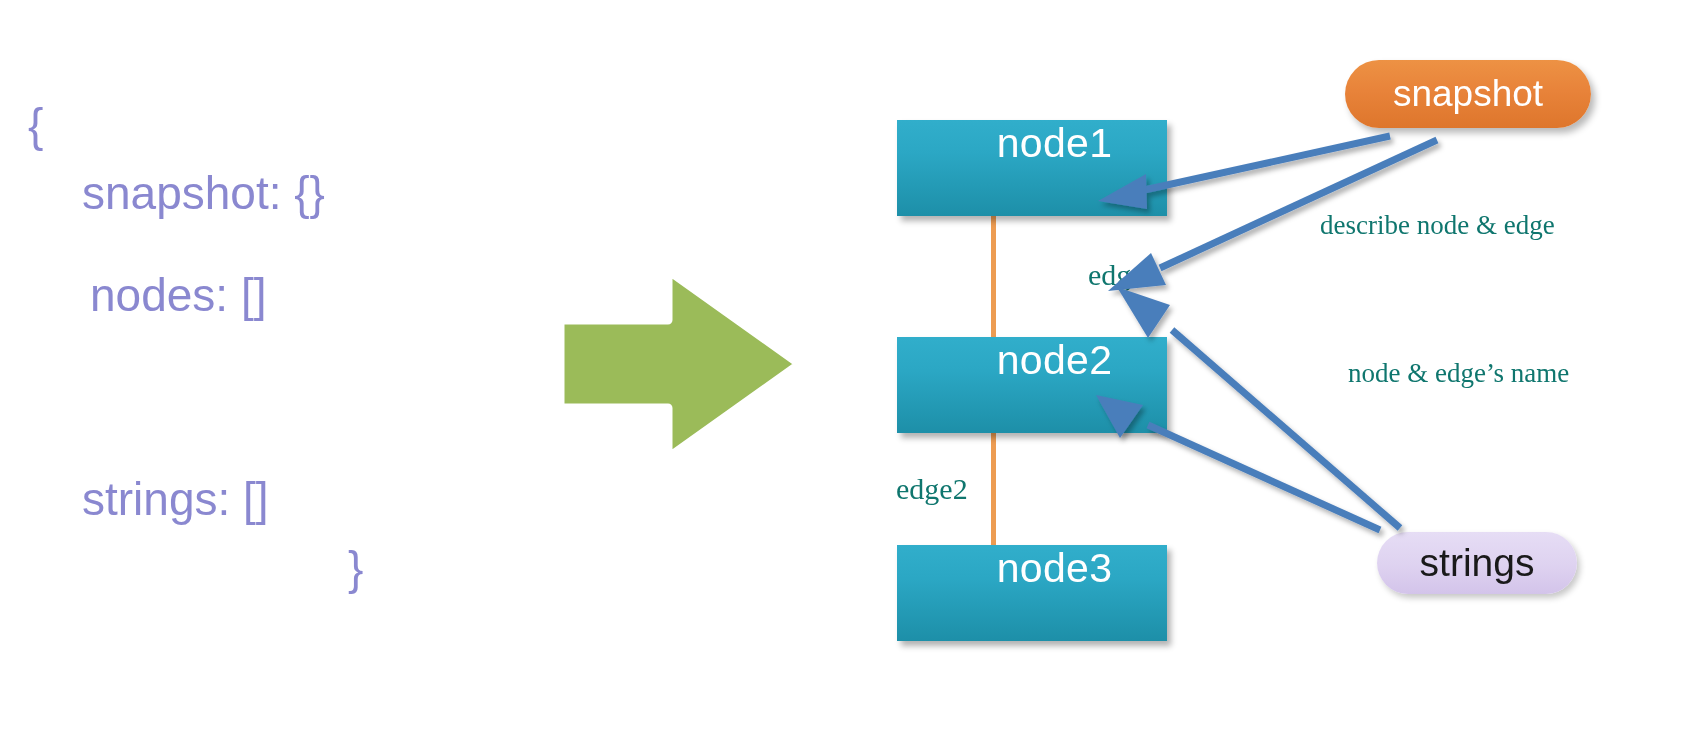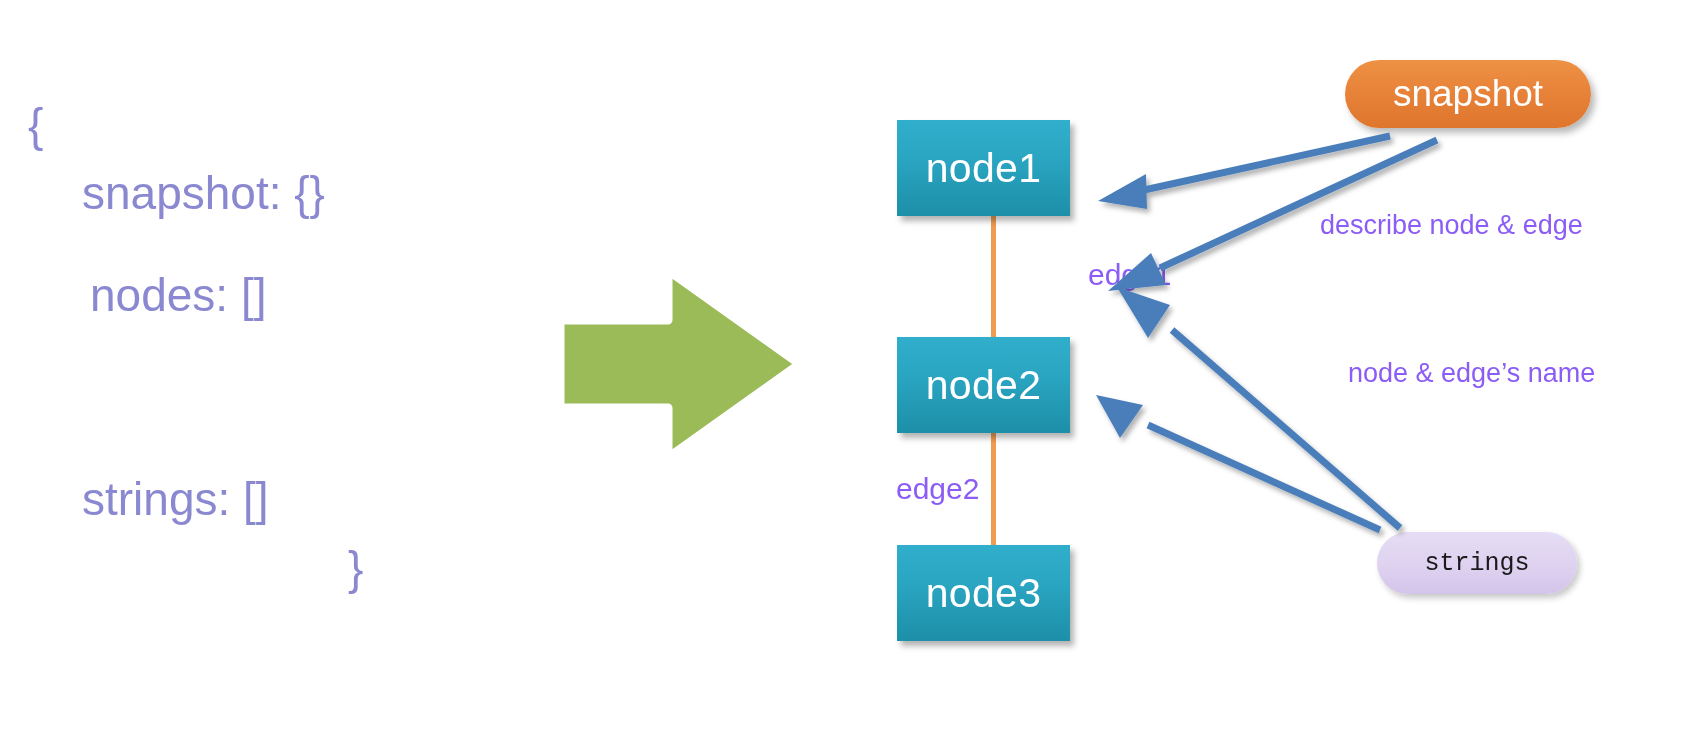--- a/index.html
+++ b/index.html
@@ -47,27 +47,27 @@
     position: absolute;
     left: 538px;
     top: 258px;
     width: 272px;
     height: 212px;
   }
 
   
   .node-box {
     position: absolute;
-    width: 173px;
+    width: 225px;
     height: 96px;
     background: linear-gradient(to bottom, #31aecb 0%, #2ba7c4 35%, #1d8fa8 100%);
     box-shadow: 4px 5px 6px rgba(0,0,0,0.30);
     display: flex;
-    align-items: center;
     justify-content: center;
+    padding-left: 45px;
   }
   .node-box .node-label {
     color: #ffffff;
     font-size: 41px;
     font-family: "Liberation Sans", sans-serif;
     font-weight: 400;
     letter-spacing: 0.3px;
   }
   #node1 { left: 897px; top: 120px; }
   #node2 { left: 897px; top: 337px; }
@@ -107,29 +107,29 @@
   #strings-pill {
     left: 1377px;
     top: 532px;
     width: 200px;
     height: 62px;
     background: linear-gradient(to bottom, #e6ddf5 0%, #ded2f0 55%, #d3c4ea 100%);
     box-shadow: 3px 4px 6px rgba(0,0,0,0.22);
   }
   #strings-pill .pill-label {
     color: #1a1a1a;
-    font-size: 25px;
-    font-family: Liberation Mono, monospace;
+    font-size: 39px;
+    font-family: Liberation Sans, sans-serif;
   }
 
   
   .red-label {
     position: absolute;
-    color: #8b5cf6;
-    font-family: Liberation Sans, sans-serif;
+    color: #0f766e;
+    font-family: Liberation Serif, serif;
     white-space: nowrap;
   }
   #label-edge1  { left: 1088px; top: 258px; font-size: 30px; }
   #label-edge2  { left: 896px;  top: 472px; font-size: 30px; }
   #label-describe { left: 1320px; top: 210px; font-size: 27px; }
   #label-name     { left: 1348px; top: 358px; font-size: 27px; }
 
   
   #blue-arrows {
     position: absolute;

